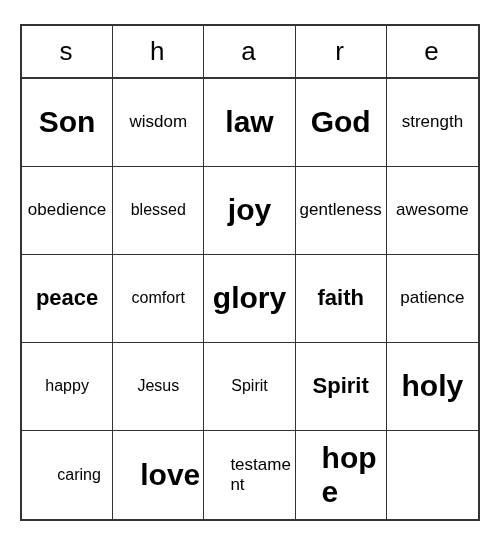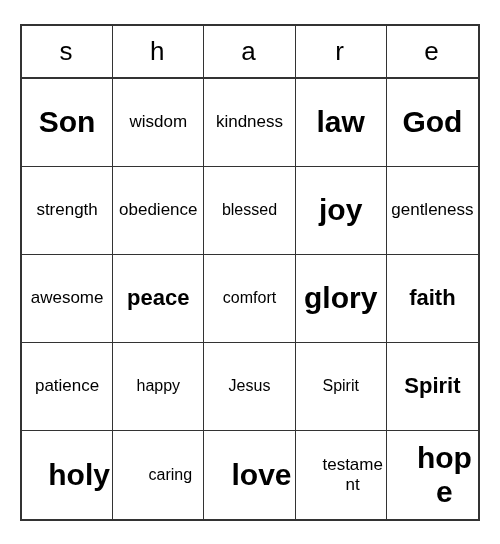--- a/index.html
+++ b/index.html
@@ -33,21 +33,21 @@
     .header-cell:last-child { border-right: none; }
     .grid {
       display: grid;
       grid-template-columns: repeat(5, 1fr);
       grid-template-rows: repeat(5, 1fr);
     }
     .cell {
       display: flex;
       justify-content: center;
       align-items: center;
-      text-align: center;
+      text-align: left;
       border-right: 1px solid #333;
       border-bottom: 1px solid #333;
       padding: 4px 2px;
       min-height: 88px;
       word-break: break-word;
     }
     .cell:nth-child(5n) { border-right: none; }
     .cell:nth-child(n+21) { border-bottom: none; margin-left: 24px; }
     .cell-text {
       font-family: Arial, sans-serif;
@@ -77,23 +77,20 @@
       <div class="header-cell">
         <span>e</span>
       </div>
     </div>
   <div class="grid">
   <div class="cell">
         <span class="cell-text size-xl">Son</span>
       </div>
       <div class="cell">
         <span class="cell-text size-sm">wisdom</span>
-      </div>
-      <div class="cell">
-        <span class="cell-text size-sm">kindness</span>
       </div>
       <div class="cell">
         <span class="cell-text size-xl">law</span>
       </div>
       <div class="cell">
         <span class="cell-text size-xl">God</span>
       </div>
       <div class="cell">
         <span class="cell-text size-sm">strength</span>
       </div>

